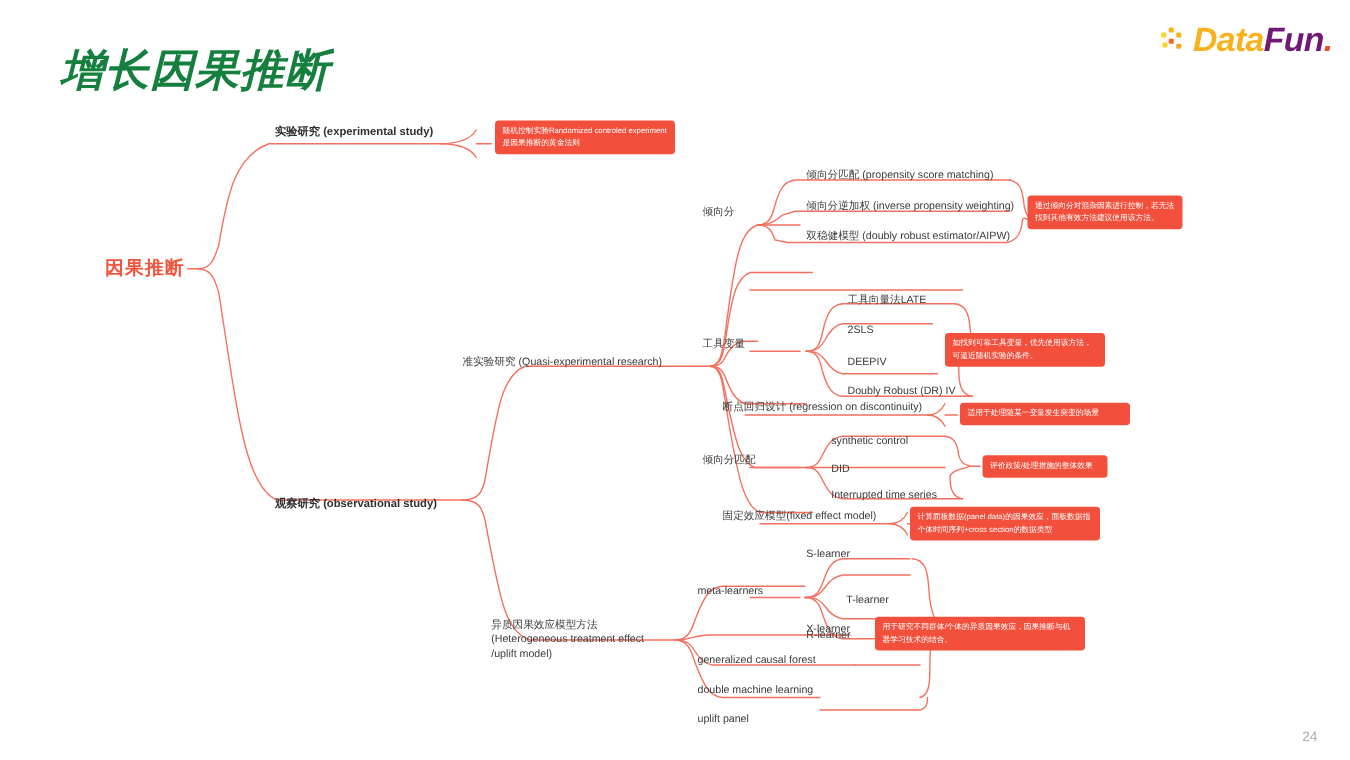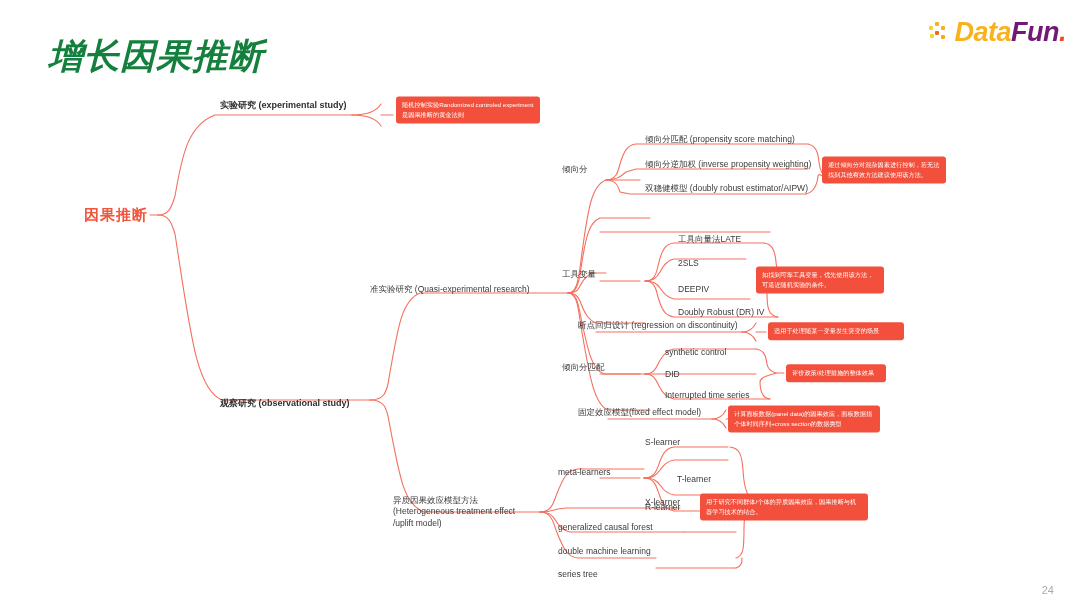--- a/index.html
+++ b/index.html
@@ -258,21 +258,21 @@
   <div class="node node-l3" style="left:665px; top:375px;">DID</div>
   <div class="node node-l3" style="left:665px; top:396px;">Interrupted time series</div>
 
   <div class="node node-l3" style="left:645px; top:443px;">S-learner</div>
   <div class="node node-l3" style="left:645px; top:480px;margin-left:32px;">T-learner</div>
   <div class="node node-l3" style="left:645px; top:503px;">X-learner</div>
   <div class="node node-l3" style="left:645px; top:508px;">R-learner</div>
 
   <div class="node node-l3" style="left:558px; top:528px;">generalized causal forest</div>
   <div class="node node-l3" style="left:558px; top:552px;">double machine learning</div>
-  <div class="node node-l3" style="left:558px; top:575px;">series tree</div>
+  <div class="node node-l3" style="left:558px; top:575px;">uplift panel</div>
 
   <div class="callout" style="left:396px; top:110px; width:144px;">随机控制实验Randomized controled experiment是因果推断的黄金法则</div>
   <div class="callout" style="left:822px; top:170px; width:124px;">通过倾向分对混杂因素进行控制，若无法找到其他有效方法建议使用该方法。</div>
   <div class="callout" style="left:756px; top:280px; width:128px;">如找到可靠工具变量，优先使用该方法，可逼近随机实验的条件。</div>
   <div class="callout" style="left:768px; top:331px; width:136px;">适用于处理随某一变量发生突变的场景</div>
   <div class="callout" style="left:786px; top:373px; width:100px;">评价政策/处理措施的整体效果</div>
   <div class="callout" style="left:728px; top:419px; width:152px;">计算面板数据(panel data)的因果效应，面板数据指个体时间序列+cross section的数据类型</div>
   <div class="callout" style="left:700px; top:507px; width:168px;">用于研究不同群体/个体的异质因果效应，因果推断与机器学习技术的结合。</div>
 
 </div>

